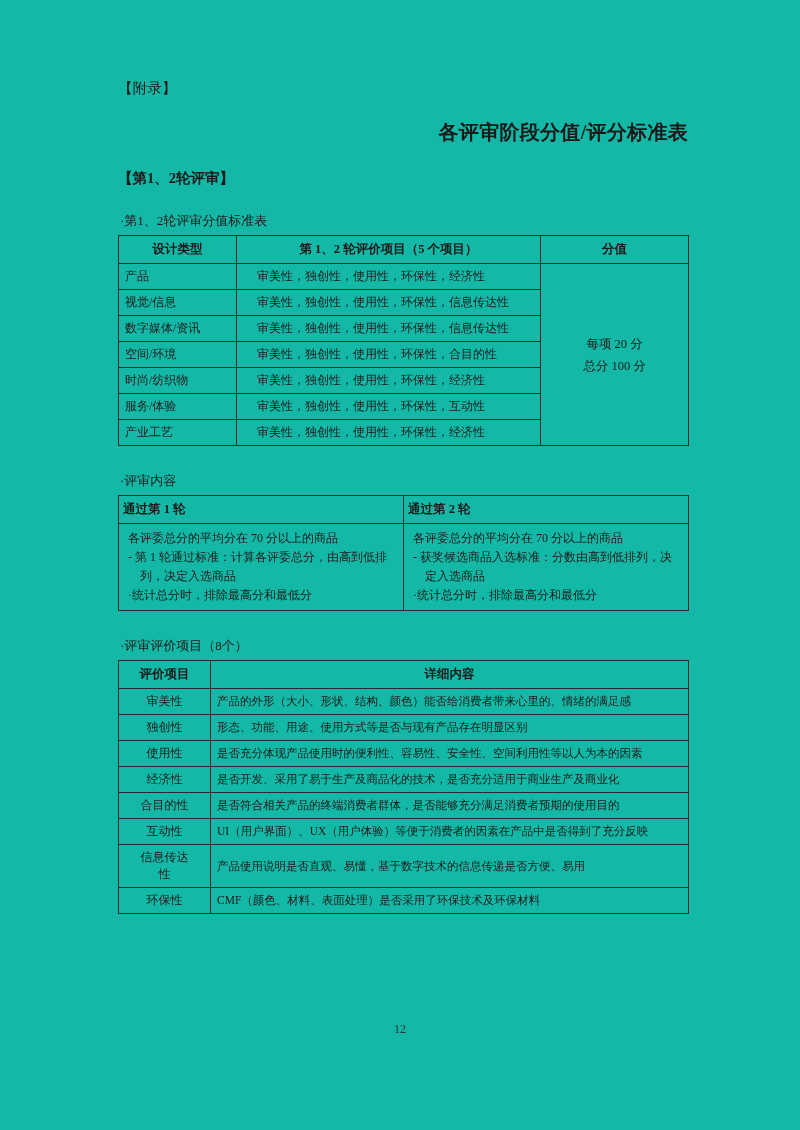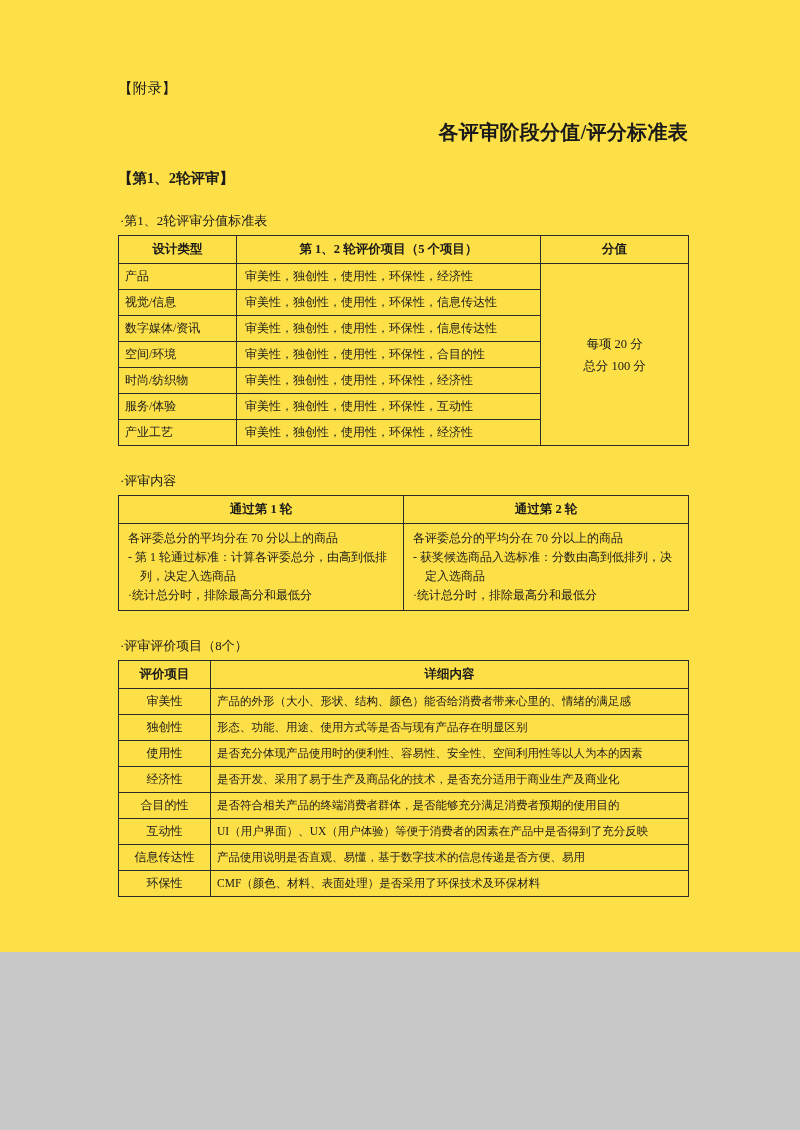--- a/index.html
+++ b/index.html
@@ -2,22 +2,22 @@
 <html><head>
 <meta charset="utf-8">
 <style>
   html, body {
     margin: 0;
     padding: 0;
     background: #c8c8c8;
   }
   .page {
     width: 800px;
-    height: 952px;
-    background: #fde047;
+    height: 1130px;
+    background: #14b8a6;
     position: relative;
     margin: 0 auto;
     box-sizing: border-box;
     font-family: "Liberation Serif", "DejaVu Serif", serif;
     color: #1a1a1a;
     overflow: hidden;
   }
   .content {
     position: absolute;
     left: 118px;
@@ -51,21 +51,21 @@
   }
   table {
     border-collapse: collapse;
     width: 100%;
     font-size: 12px;
     line-height: 17px;
     table-layout: fixed;
   }
   table td, table th {
     border: 1px solid #2a2a2a;
-    padding: 4px 8px;
+    padding: 4px 20px;
     vertical-align: middle;
     font-weight: normal;
     text-align: left;
     word-break: break-all;
   }
   .t1 { margin-bottom: 26px; }
   .t1 th {
     text-align: center;
     font-weight: bold;
     font-size: 12.5px;
@@ -73,21 +73,21 @@
     margin-left: 28px;
   }
   .t1 td.cat { padding-left: 6px; }
   .t1 td.score {
     text-align: center;
     font-size: 12.5px;
     line-height: 22px;
   }
   .t2 { margin-bottom: 26px; }
   .t2 th {
-    text-align: center;
+    text-align: left;
     font-weight: bold;
     font-size: 12.5px;
     padding: 5px 4px;
   }
   .t2 td {
     padding: 5px 9px;
     font-size: 12px;
     line-height: 19px;
     vertical-align: top;
   }

